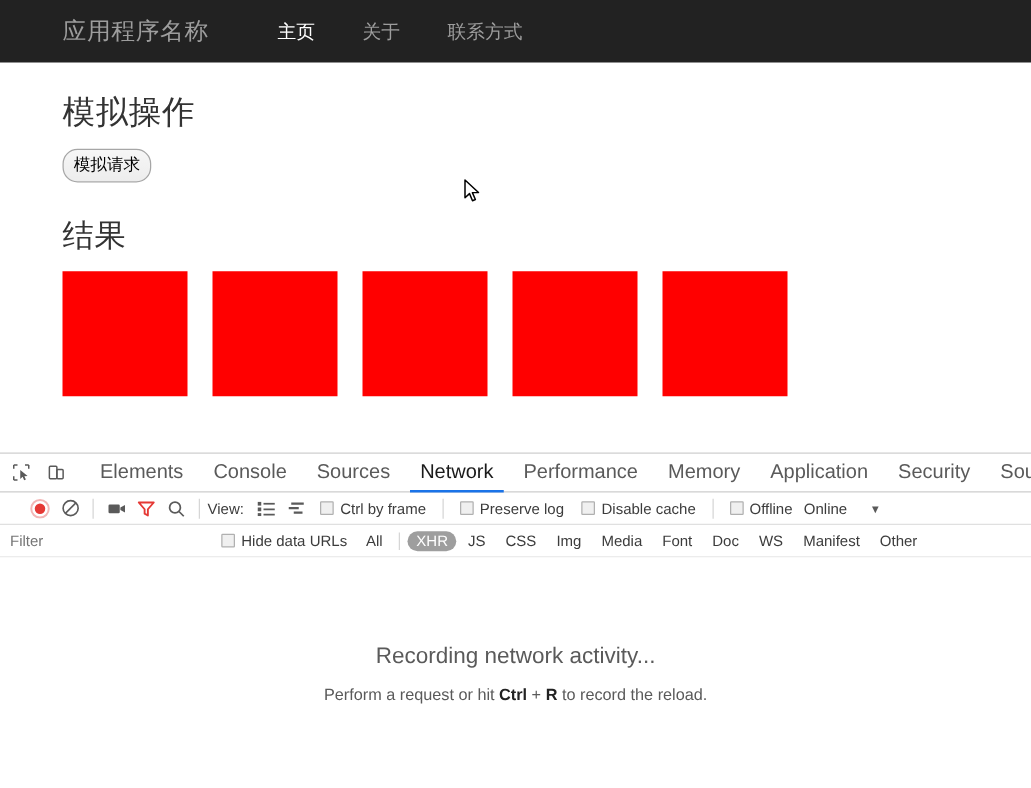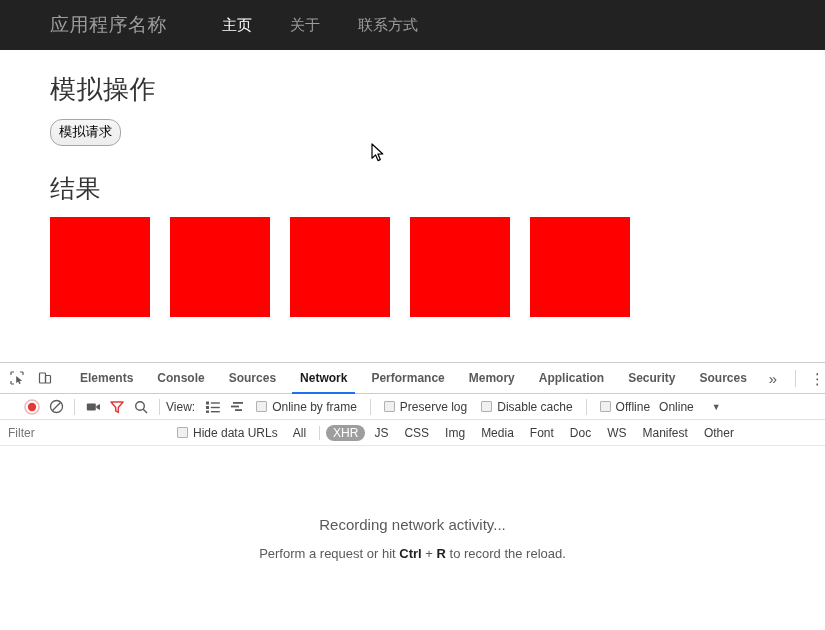--- a/index.html
+++ b/index.html
@@ -83,23 +83,22 @@
   }
   .dt-tool-icons { display:flex; align-items:center; padding-left:6px; gap:6px; }
   .dt-icon-btn {
     width:22px; height:22px; display:flex; align-items:center; justify-content:center;
     cursor:pointer; color:#5a5a5a;
   }
   .dt-tab-sep { width:1px; height:17px; background:#d6d6d6; margin: 0 6px; }
   .dt-tabs { display:flex; align-items:stretch; height:31px; }
   .dt-tab {
     display:flex; align-items:center; padding: 0 12px;
-    font-size:12px; color:#5a5a5a; cursor:pointer; position:relative;
+    font-size:16px; color:#5a5a5a; cursor:pointer; position:relative;
     white-space:nowrap;
-    font-weight:bold;
   }
   .dt-tab.active { color:#1a1a1a; }
   .dt-tab.active::after {
     content:""; position:absolute; left:4px; right:4px; bottom:0; height:2px;
     background:#1a73e8;
   }
   .dt-more {
     display:flex; align-items:center; padding:0 10px; font-size:15px; color:#5a5a5a;
     cursor:pointer;
   }
@@ -158,21 +157,21 @@
   }
   .ftype.selected { background:#9e9e9e; color:#ffffff; }
   .ftype-sep { width:1px;height:14px;background:#d6d6d6;margin:0 5px; }
 
   
   .dt-empty {
     height: calc(268px - 31px - 26px - 26px);
     display:flex; flex-direction:column; align-items:center; justify-content:center;
     background:#ffffff; gap:13px;
   }
-  .empty-line1 { font-size:15px; color:#5a5a5a; }
+  .empty-line1 { font-size:18px; color:#5a5a5a; }
   .empty-line2 { font-size:13px; color:#5a5a5a; }
   .empty-line2 b { color:#222; font-weight:bold; }
 </style>
 </head>
 <body>
 
 <div id="root">
 
   <div class="page-viewport">
 
@@ -295,21 +294,21 @@
       <div class="ctl-icon">
         <svg width="14" height="12" viewBox="0 0 14 12">
           <rect x="3" y="1.0" width="10" height="1.8" fill="#5a5a5a"></rect>
           <rect x="1" y="4.6" width="8" height="1.8" fill="#5a5a5a"></rect>
           <rect x="5" y="8.2" width="7" height="1.8" fill="#5a5a5a"></rect>
         </svg>
       </div>
 
       <label class="ctl-check">
         <span class="cbox"></span>
-        <span>Online by frame</span>
+        <span>Ctrl by frame</span>
       </label>
 
       <div class="ctl-sep"></div>
 
       <label class="ctl-check">
         <span class="cbox"></span>
         <span>Preserve log</span>
       </label>
 
       <label class="ctl-check">

